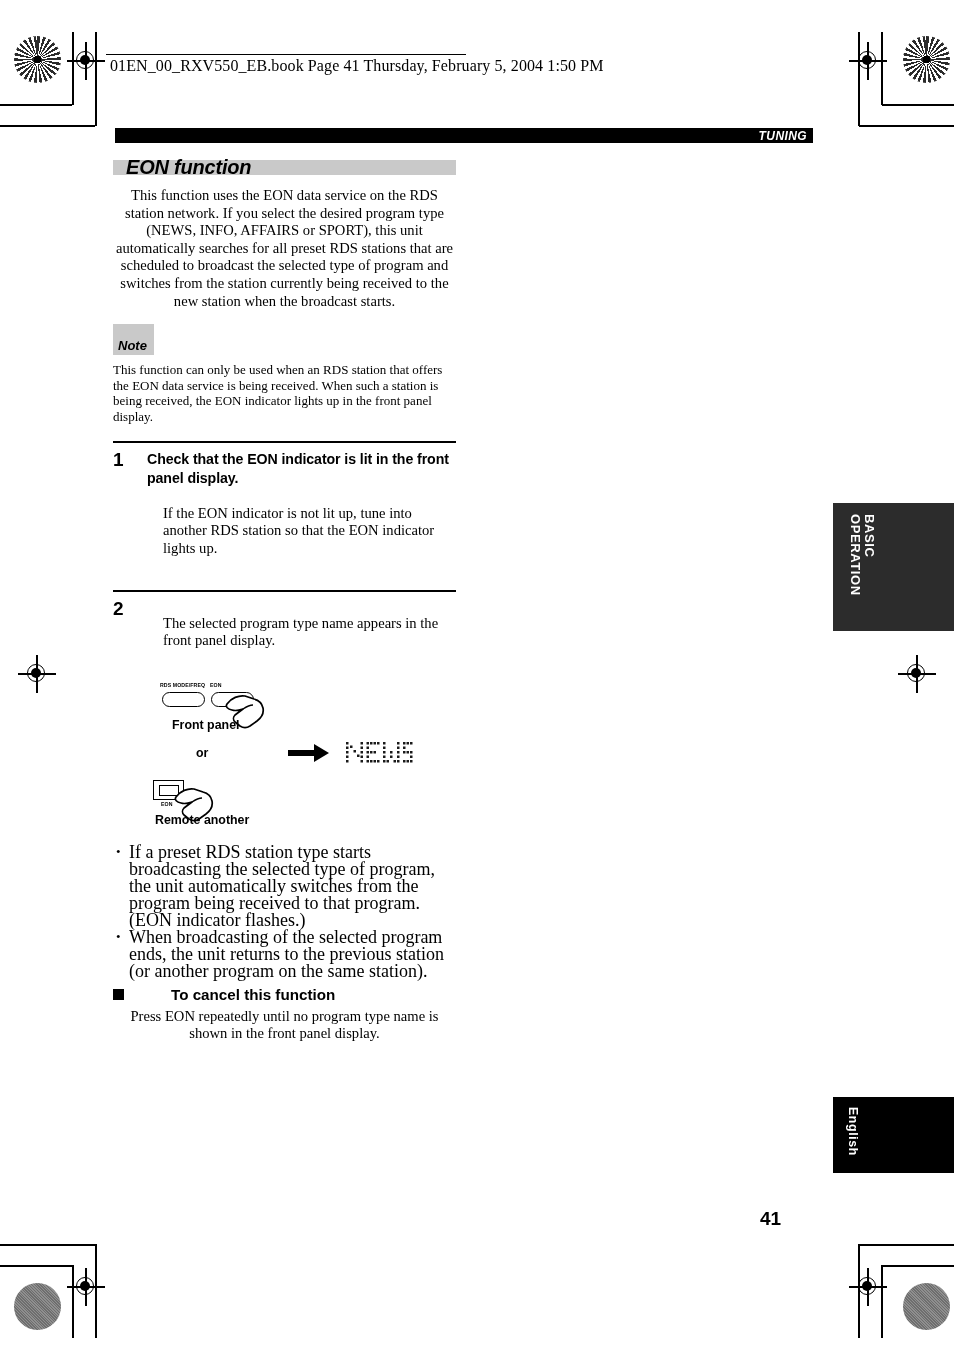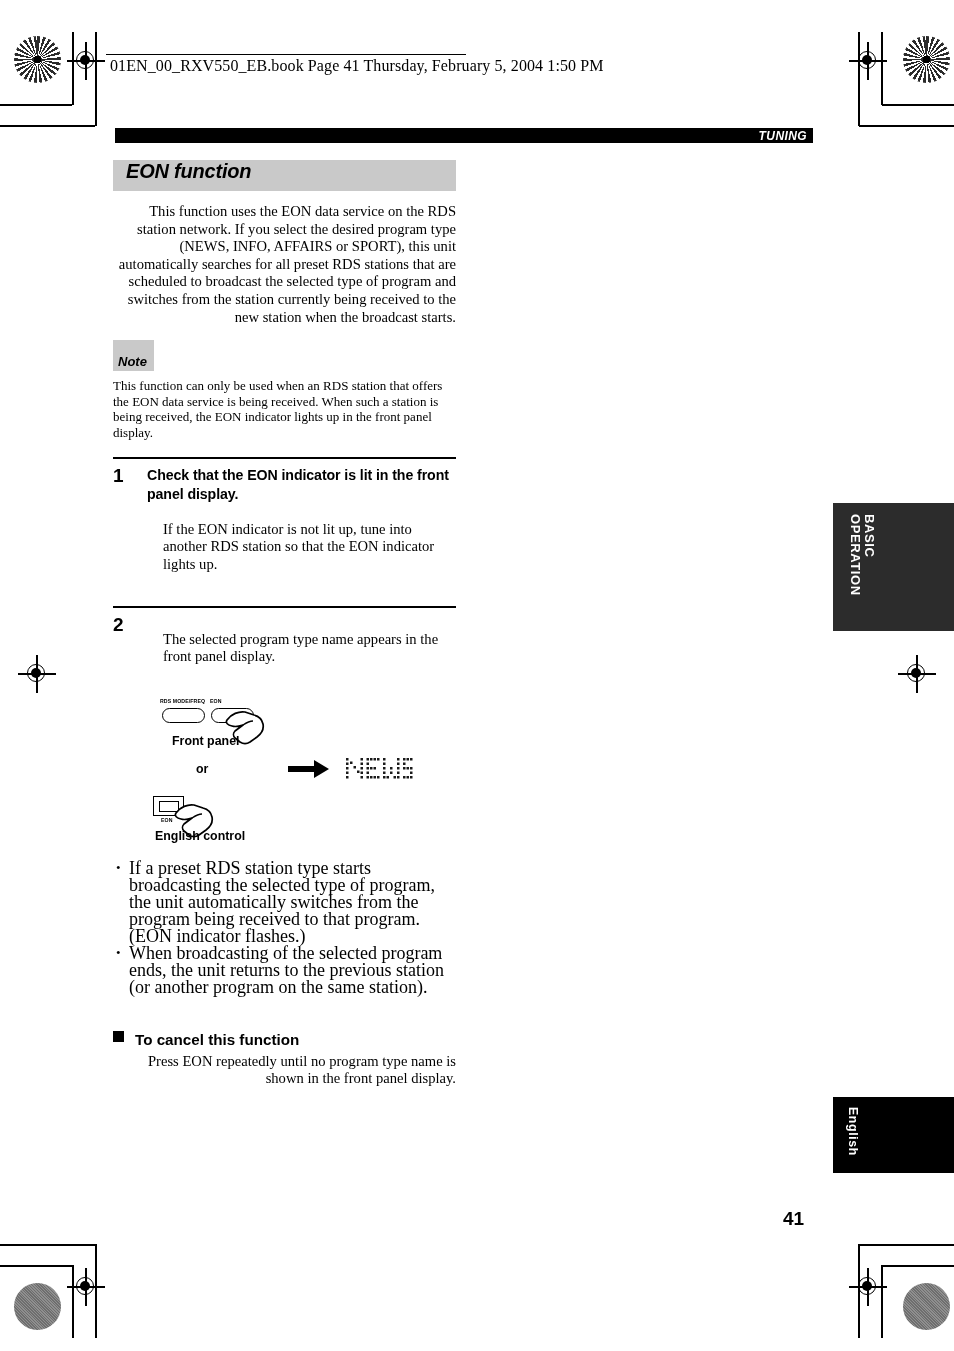--- a/index.html
+++ b/index.html
@@ -109,40 +109,40 @@
   
   .col {
     position: absolute;
     left: 113px;
     top: 160px;
     width: 343px;
   }
 
   .sect-title {
     background: #c9c9c9;
-    height: 31px;
+    height: 15px;
     width: 343px;
     margin: 0 0 12px 0;
     display: flex;
-    align-items: flex-start;
+    align-items: center;
   }
   .sect-title span {
     font-family: "Liberation Sans", sans-serif;
     font-style: italic;
     font-weight: bold;
     font-size: 20px;
     padding-left: 13px;
     letter-spacing: -0.2px;
   }
 
   p.body {
     margin: 0;
     font-size: 14.6px;
     line-height: 17.6px;
-    text-align: right;
+    text-align: center;
   }
 
   .note-badge {
     display: inline-block;
     background: #c9c9c9;
     font-family: "Liberation Sans", sans-serif;
     font-style: italic;
     font-weight: bold;
     font-size: 13px;
     padding: 14px 7px 2px 5px;
@@ -253,23 +253,24 @@
   ul.bul li::before {
     content: "\2022";
     position: absolute;
     left: 3px;
     top: -0.5px;
     font-size: 13px;
   }
 
   
   .subhead {
-    margin-top: 35px;
+    margin-top: 6px;
     display: flex;
-    align-items: flex-start;
+    align-items: center;
+    gap: 36px;
   }
   .subhead .sq {
     width: 11px; height: 11px;
     background: #000;
     margin-right: 11px;
     flex: 0 0 11px;
   }
   .subhead h5 {
     margin: 0;
     font-family: "Liberation Sans", sans-serif;
@@ -308,21 +309,21 @@
     width: 121px; height: 76px;
     background: #000000;
   }
   #tab-english span {
     font-size: 12.4px;
     margin: 10px 0 0 12px;
   }
 
   .pageno {
     position: absolute;
-    left: 783px;
+    left: 760px;
     top: 1208px;
     font-family: "Liberation Sans", sans-serif;
     font-weight: bold;
     font-size: 19px;
   }
 </style>
 </head>
 <body>
 
 <div class="halftone star" style="left:14px;top:36px;width:47px;height:47px;"></div>
@@ -499,21 +500,21 @@
     </div>
     <div class="lbl-mini" style="left:48px;top:121px;">EON</div>
 
     <svg class="hand" style="left:57px;top:101px;" width="46" height="42" viewBox="0 0 46 42">
       <path d="M6,16 C10,10 18,7 24,8 L33,11 C37,12 41,15 42,20 C43,25 40,30 36,33
                L29,38 C26,40 22,40 19,38 L14,34 C12,32 12,29 14,27 L22,21
                C19,22 14,23 11,22 C7,21 4,19 6,16 Z" fill="#ffffff" stroke="#000000" stroke-width="1.7" stroke-linejoin="round"></path>
       <path d="M22,21 C25,19 29,17 32,17" fill="none" stroke="#000000" stroke-width="1.4"></path>
     </svg>
 
-    <div class="caption" style="left:42px;top:133px;">English control</div>
+    <div class="caption" style="left:42px;top:133px;">Remote another</div>
   </div>
 
   
   <ul class="bul">
     <li>If a preset RDS station type starts broadcasting the selected type of program, the unit automatically switches from the program being received to that program. (EON indicator flashes.)</li>
     <li>When broadcasting of the selected program ends, the unit returns to the previous station (or another program on the same station).</li>
   </ul>
 
   
   <div class="subhead">

